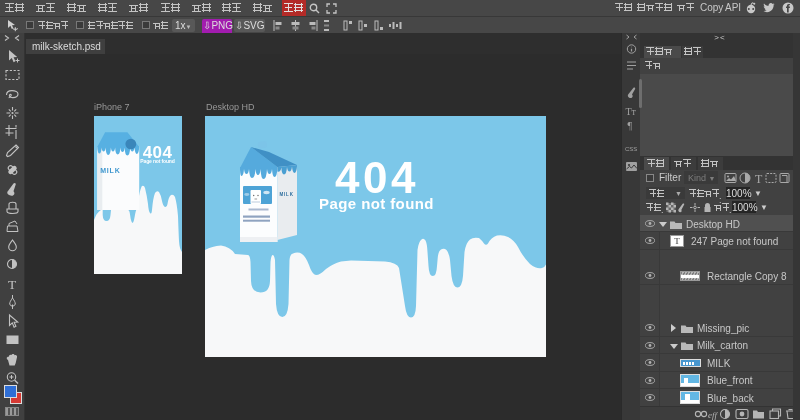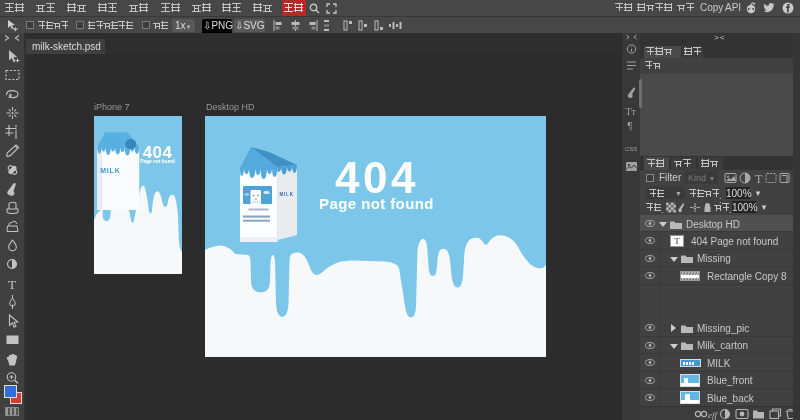--- a/index.html
+++ b/index.html
@@ -79,21 +79,21 @@
       <path d="M1 0l0 8 2.4-2.2L4.8 9 6.4 8.2 5 5.3 8 5z" fill="#d0d0d0"></path>
       <path d="M9.5 8.2h4M11.5 6.2v4M10 8.2l-.8-.8M13 8.2l.8-.8" stroke="#d0d0d0" stroke-width="1" transform="translate(-3.2,1)"></path>
     </svg>
  <div class="abs" style="left:26px;top:4px;width:8px;height:8px;background:#3a3a3a;border:1px solid #787878"></div>
  <div class="abs" style="left:38px;top:4px"><span class="z s7"></span><span class="z v2 s7"></span><span class="z v3 s7"></span><span class="z s7"></span></div>
  <div class="abs" style="left:76px;top:4px;width:8px;height:8px;background:#3a3a3a;border:1px solid #787878"></div>
  <div class="abs" style="left:88px;top:4px"><span class="z v2 s7"></span><span class="z s7"></span><span class="z v3 s7"></span><span class="z v2 s7"></span><span class="z s7"></span><span class="z v2 s7"></span></div>
  <div class="abs" style="left:142px;top:4px;width:8px;height:8px;background:#3a3a3a;border:1px solid #787878"></div>
  <div class="abs" style="left:153px;top:4px"><span class="z v3 s7"></span><span class="z v2 s7"></span></div>
  <div class="abs" style="left:172px;top:2px;width:23px;height:13px;background:#585858;border-radius:2px;color:#ddd;font-size:10px;text-align:left;padding:1px 0 0 3px;">1x<span style="font-size:6px;color:#bbb">▼</span></div>
- <div class="abs" style="left:202px;top:2px;width:30px;height:13px;background:#000000;border-radius:2px;color:#ddd;font-size:10px;padding:1px 0 16px 1px;">⇩PNG</div>
+ <div class="abs" style="left:202px;top:2px;width:30px;height:13px;background:#a21caf;border-radius:2px;color:#ddd;font-size:10px;padding:1px 0 16px 1px;">⇩PNG</div>
  <div class="abs" style="left:234px;top:2px;width:31px;height:13px;background:#585858;border-radius:2px;color:#ddd;font-size:10px;padding:1px 0 0 1px;">⇩SVG</div>
  <svg class="abs" style="left:273px;top:3px" width="11" height="11" viewBox="0 0 11 11">
       <path d="M1 0v11" stroke="#bbb"></path>
       <rect x="2.5" y="2" width="6" height="3" fill="#bbb"></rect>
       <rect x="2.5" y="6.5" width="4" height="3" fill="#888"></rect>
     </svg>
  <svg class="abs" style="left:290px;top:3px" width="11" height="11" viewBox="0 0 11 11">
       <path d="M5.5 0v11" stroke="#bbb"></path>
       <rect x="1.5" y="2" width="8" height="3" fill="#bbb"></rect>
       <rect x="2.5" y="6.5" width="6" height="3" fill="#888"></rect>
@@ -353,34 +353,21 @@
           <path d="M0 1.5h4.5l1 1.5H12V9H0z" fill="#b9b9b9"></path>
         </svg>
    <div class="lt" style="left:46px">Desktop HD</div>
   </div>
   <div class="lr" style="top:17.4px">
    <svg class="eye" width="10" height="7">
           <ellipse cx="5" cy="3.5" rx="4.6" ry="2.9" fill="none" stroke="#b2b2b2" stroke-width="0.9"></ellipse>
           <circle cx="5" cy="3.5" r="1.4" fill="#b2b2b2"></circle>
         </svg>
    <div class="th" style="left:30px;top:2.5px;width:14px;height:12px;background:#fff;color:#333;font-size:9px;text-align:center;font-family:'Liberation Serif'">T</div>
-   <div class="lt" style="left:51px">404 Page not found</div>
-  </div>
-  <div class="lr" style="top:34.8px">
-   <svg class="eye" width="10" height="7">
-          <ellipse cx="5" cy="3.5" rx="4.6" ry="2.9" fill="none" stroke="#b2b2b2" stroke-width="0.9"></ellipse>
-          <circle cx="5" cy="3.5" r="1.4" fill="#b2b2b2"></circle>
-        </svg>
-   <svg class="abs" style="left:30px;top:7px" width="8" height="5">
-          <path d="M0 0h8L4 5z" fill="#ccc"></path>
-        </svg>
-   <svg class="abs" style="left:41px;top:4.5px" width="12" height="9">
-          <path d="M0 1.5h4.5l1 1.5H12V9H0z" fill="#b9b9b9"></path>
-        </svg>
-   <div class="lt" style="left:57px">Missing</div>
+   <div class="lt" style="left:51px">247 Page not found</div>
   </div>
   <div class="lr" style="top:52.2px">
    <svg class="eye" width="10" height="7">
           <ellipse cx="5" cy="3.5" rx="4.6" ry="2.9" fill="none" stroke="#b2b2b2" stroke-width="0.9"></ellipse>
           <circle cx="5" cy="3.5" r="1.4" fill="#b2b2b2"></circle>
         </svg>
    <div class="th" style="left:40px;top:3.5px;width:20px;height:10px;background:conic-gradient(#b8b8b8 25%,#808080 0 50%,#b8b8b8 0 75%,#808080 0) 0 0/3px 3px">
           <div class="abs" style="left:0;top:3px;width:18px;height:3px;background:#fff"></div>
         </div>
    <div class="lt" style="left:67px">Rectangle Copy 8</div>

